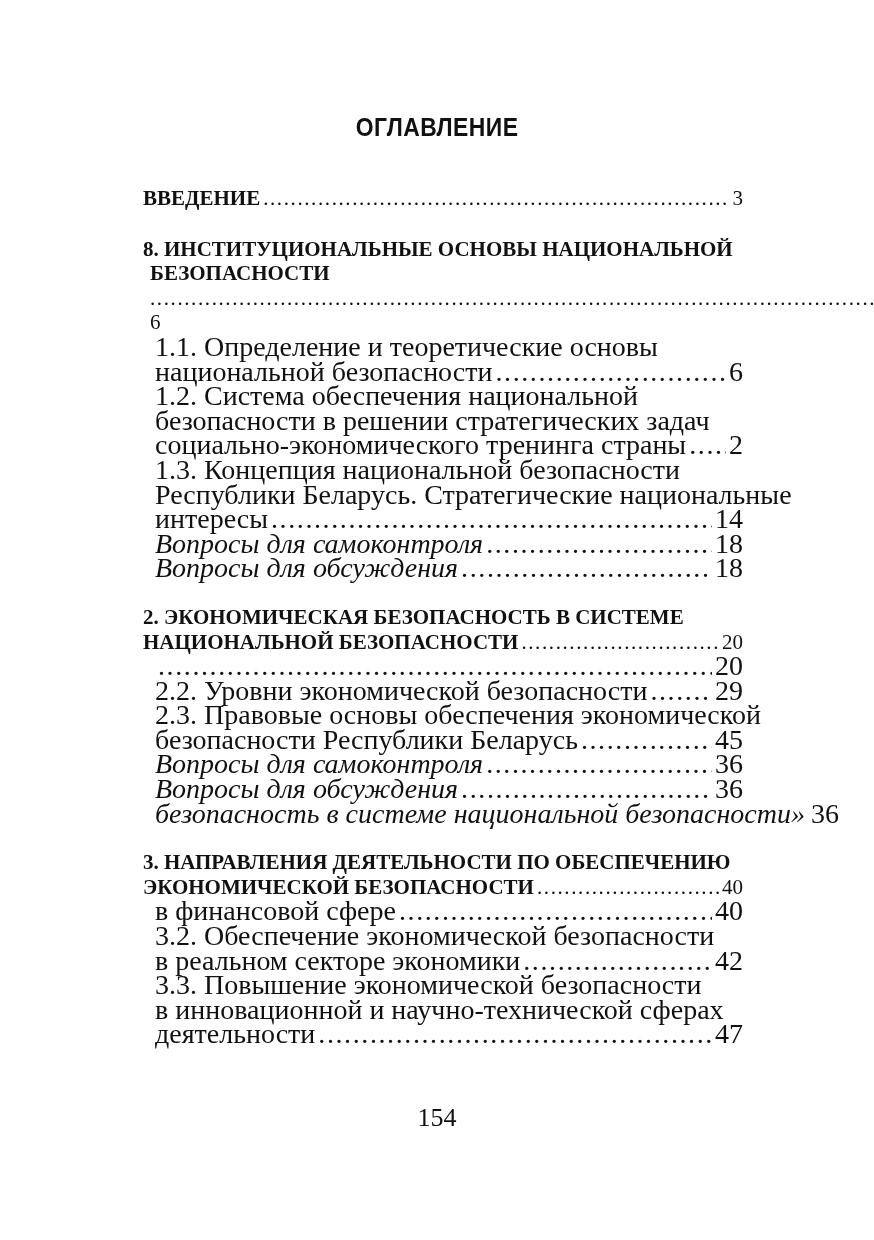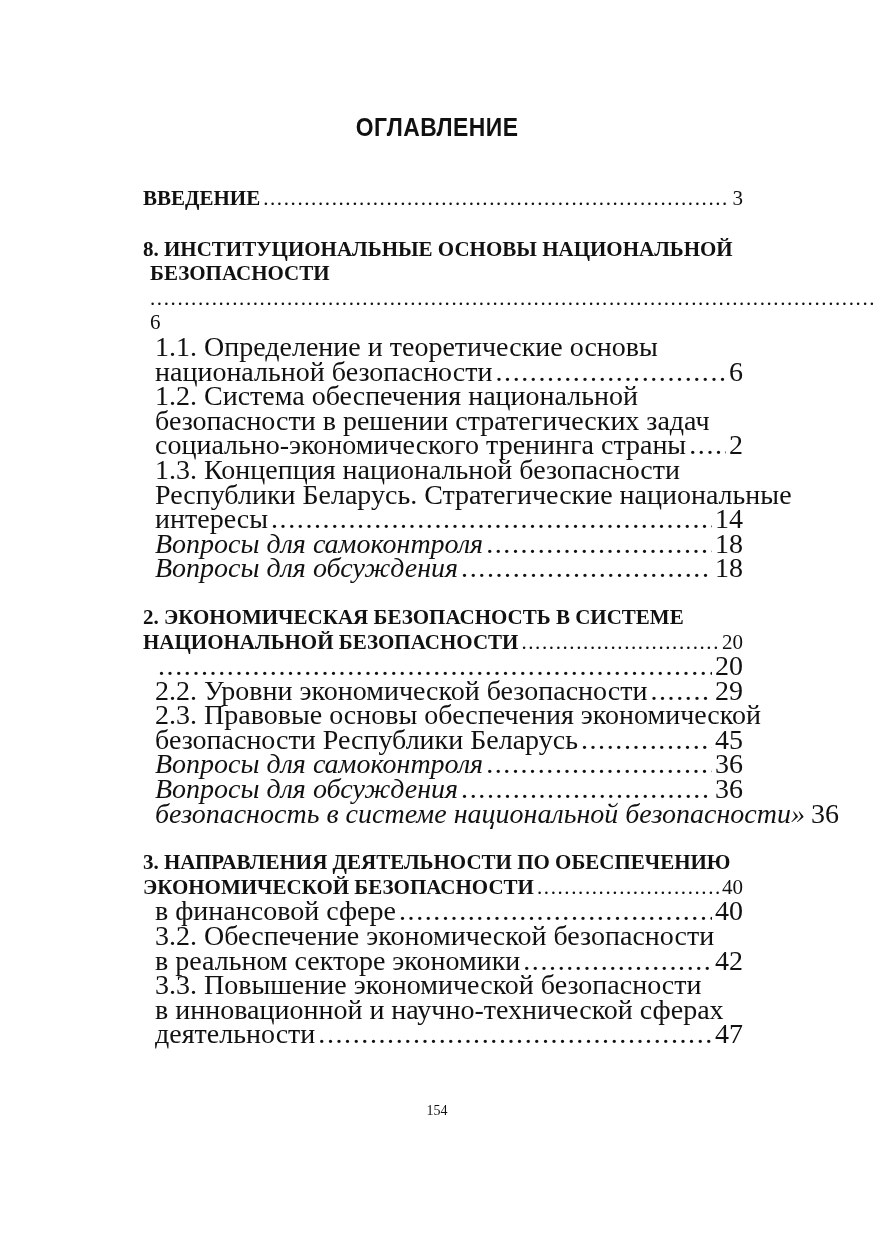--- a/index.html
+++ b/index.html
@@ -27,21 +27,21 @@
   .entry .last .page { flex: 0 0 auto; font-weight: normal; font-style: normal; }
   .lvl0 { font-weight: bold; font-size: 21px; }
   .lvl0 .line, .lvl0 .txt { transform-origin: left; margin-left: 36px; }
   .lvl1 { padding-left: 48px; }
   .italic .line, .italic .txt { font-style: italic; }
   .gap-big { height: 26px; }
   .gap-mid { height: 24px; }
   .indent-first { padding-left: 7px; flex-direction: column; }
   .page-number {
     position: absolute; left: 0; right: 0; top: 1103px;
-    text-align: center; font-size: 14px;
+    text-align: center; font-size: 26px;
   }
 </style>
 </head>
 <body>
 
 <div class="page-title">ОГЛАВЛЕНИЕ</div>
 
 <div class="toc" id="toc">
     <div class="entry lvl0">
       <div class="last">

